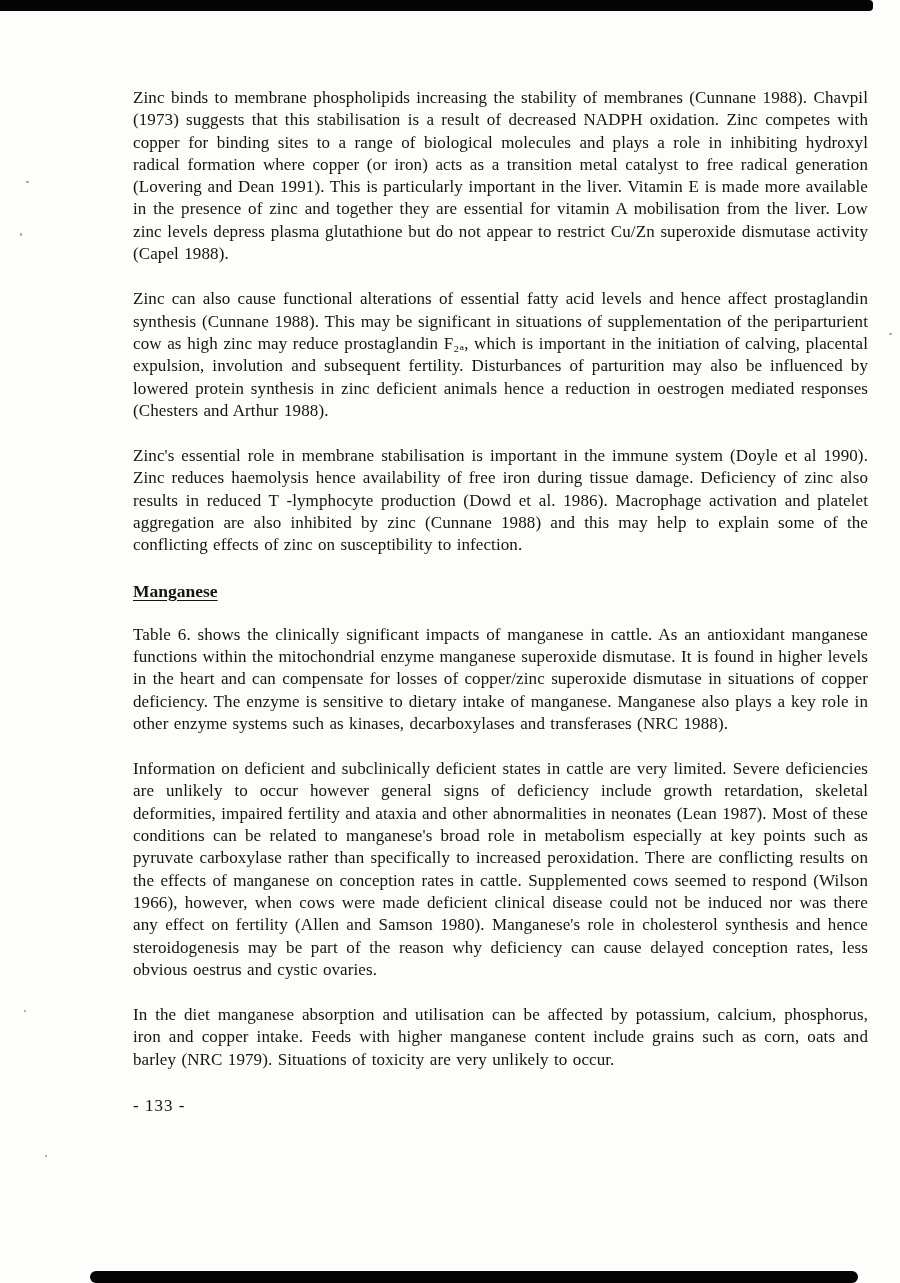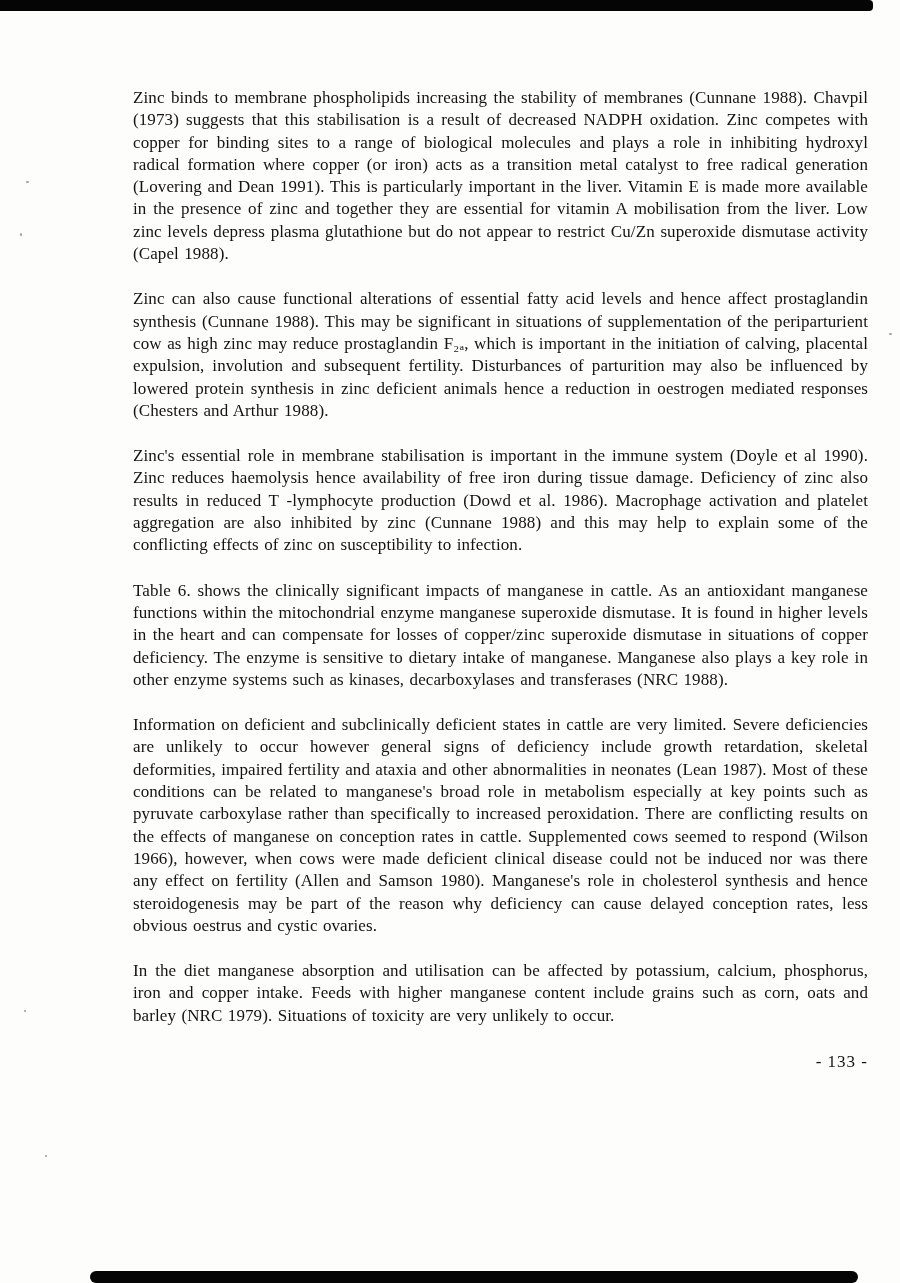--- a/index.html
+++ b/index.html
@@ -52,21 +52,21 @@
   .section-heading {
     margin: 3px 0 22px 0;
     font-size: 17.5px;
     line-height: 22px;
     font-weight: bold;
     text-decoration: underline;
     text-underline-offset: 3px;
   }
   .page-number {
     margin-top: 24px;
-    text-align: right;
+    text-align: left;
     font-size: 17px;
     line-height: 22px;
     letter-spacing: 1px;
   }
   
   .speck {
     position: absolute;
     background: #9a9a96;
     border-radius: 50%;
   }
@@ -90,20 +90,21 @@
   <span class="speck speck-5"></span>
 
   <div class="content">
 
     <p class="body-para">Zinc binds to membrane phospholipids increasing the stability of membranes (Cunnane 1988). Chavpil (1973) suggests that this stabilisation is a result of decreased NADPH oxidation. Zinc competes with copper for binding sites to a range of biological molecules and plays a role in inhibiting hydroxyl radical formation where copper (or iron) acts as a transition metal catalyst to free radical generation (Lovering and Dean 1991). This is particularly important in the liver. Vitamin E is made more available in the presence of zinc and together they are essential for vitamin A mobilisation from the liver. Low zinc levels depress plasma glutathione but do not appear to restrict Cu/Zn superoxide dismutase activity (Capel 1988).</p>
 
     <p class="body-para">Zinc can also cause functional alterations of essential fatty acid levels and hence affect prostaglandin synthesis (Cunnane 1988). This may be significant in situations of supplementation of the periparturient cow as high zinc may reduce prostaglandin F₂ₐ, which is important in the initiation of calving, placental expulsion, involution and subsequent fertility. Disturbances of parturition may also be influenced by lowered protein synthesis in zinc deficient animals hence a reduction in oestrogen mediated responses (Chesters and Arthur 1988).</p>
 
     <p class="body-para">Zinc's essential role in membrane stabilisation is important in the immune system (Doyle et al 1990). Zinc reduces haemolysis hence availability of free iron during tissue damage. Deficiency of zinc also results in reduced T -lymphocyte production (Dowd et al. 1986). Macrophage activation and platelet aggregation are also inhibited by zinc (Cunnane 1988) and this may help to explain some of the conflicting effects of zinc on susceptibility to infection.</p>
 
+    <h2 class="section-heading">Manganese</h2>
 
     <p class="body-para">Table 6. shows the clinically significant impacts of manganese in cattle. As an antioxidant manganese functions within the mitochondrial enzyme manganese superoxide dismutase. It is found in higher levels in the heart and can compensate for losses of copper/zinc superoxide dismutase in situations of copper deficiency. The enzyme is sensitive to dietary intake of manganese. Manganese also plays a key role in other enzyme systems such as kinases, decarboxylases and transferases (NRC 1988).</p>
 
     <p class="body-para">Information on deficient and subclinically deficient states in cattle are very limited. Severe deficiencies are unlikely to occur however general signs of deficiency include growth retardation, skeletal deformities, impaired fertility and ataxia and other abnormalities in neonates (Lean 1987). Most of these conditions can be related to manganese's broad role in metabolism especially at key points such as pyruvate carboxylase rather than specifically to increased peroxidation. There are conflicting results on the effects of manganese on conception rates in cattle. Supplemented cows seemed to respond (Wilson 1966), however, when cows were made deficient clinical disease could not be induced nor was there any effect on fertility (Allen and Samson 1980). Manganese's role in cholesterol synthesis and hence steroidogenesis may be part of the reason why deficiency can cause delayed conception rates, less obvious oestrus and cystic ovaries.</p>
 
     <p class="body-para">In the diet manganese absorption and utilisation can be affected by potassium, calcium, phosphorus, iron and copper intake. Feeds with higher manganese content include grains such as corn, oats and barley (NRC 1979). Situations of toxicity are very unlikely to occur.</p>
 
     <div class="page-number">- 133 -</div>
 
   </div>

